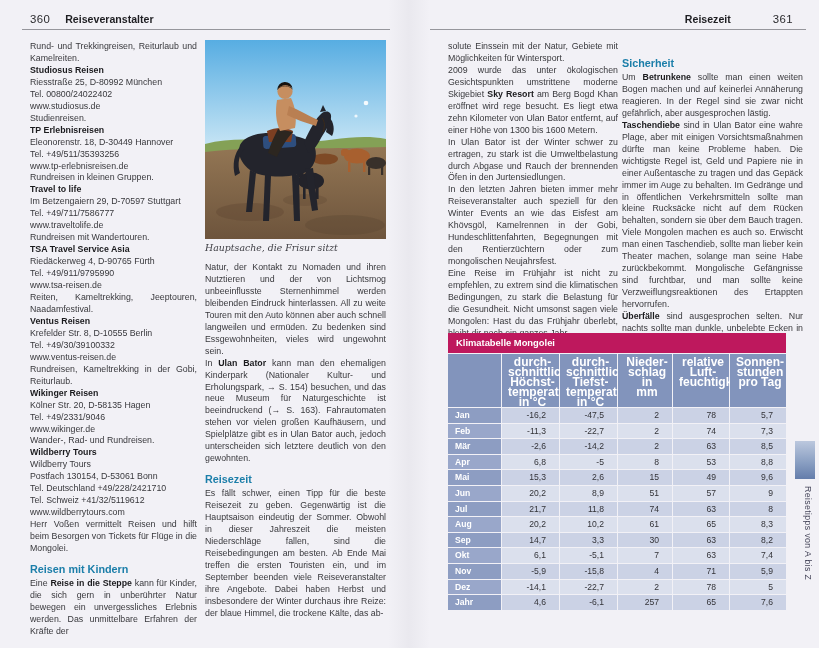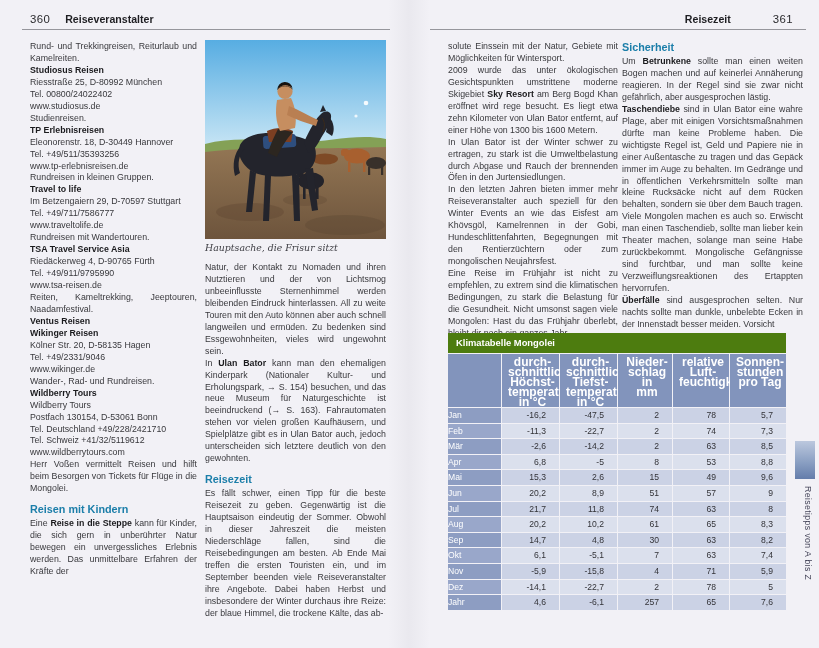--- a/index.html
+++ b/index.html
@@ -23,38 +23,38 @@
   
   .col{position:absolute;font-size:8.8px;line-height:11.95px;text-align:justify;color:#38383c}
   .c1{left:30px;top:41px;width:167px}
   .c2{left:205px;top:262px;width:181px}
   .c3{left:448px;top:41px;width:170px}
   .c4{left:622px;top:41px;width:181px}
   .p{margin:0}
   .opname{font-weight:bold;color:#1b1b1e}
   .opdet{white-space:pre-line}
   .sec{color:#1b7ea9;font-weight:bold;font-size:10.8px;line-height:13px;margin:8px 0 2px;text-align:left}
-  .sec.first{margin-top:0}
+  .sec.first{margin-top:16px}
   b{color:#1b1b1e}
 
   
   .photo{position:absolute;left:205px;top:40px;width:181px;height:199px;overflow:hidden}
   .caption{position:absolute;left:205px;top:242px;width:181px;font-family:"DejaVu Serif","Liberation Serif",serif;
     font-style:italic;font-size:9.4px;color:#3e3e44}
 
   
   .ktable{position:absolute;left:448px;top:333px;width:338px}
-  .ktitle{background:#4d7c0f;color:#fff;font-weight:bold;font-size:9.4px;height:20px;line-height:20px;
+  .ktitle{background:#be185d;color:#fff;font-weight:bold;font-size:9.4px;height:20px;line-height:20px;
     padding-left:8px;box-sizing:border-box}
   .khead{display:flex;height:53px;border-top:1px solid #f2f1f6}
   .kh{background:#8294bc;color:#fff;font-weight:bold;font-size:12px;line-height:9.9px;white-space:pre-line;
     padding:4px 2px 0 6px;box-sizing:border-box;border-right:1px solid #f2f1f6;text-align:center}
   .trow{display:flex;height:15.6px}
   .tc{box-sizing:border-box;border-right:1px solid #f2f1f6;border-top:1px solid #f2f1f6;font-size:8.6px;line-height:14.2px}
-  .tc.m{color:#fff;font-weight:normal;}
+  .tc.m{color:#fff;font-weight:bold;padding-left:7px}
   .tc.v{text-align:right;padding-right:13px;color:#333338}
   .trow:nth-of-type(odd) .m{background:#8d9dc2}
   .trow:nth-of-type(even) .m{background:#99a7ca}
   .trow:nth-of-type(odd) .v{background:#cbd2e5}
   .trow:nth-of-type(even) .v{background:#dbe0ed}
   .w0{width:54px}.w1{width:58px}.w2{width:58px}.w3{width:55px}.w4{width:57px}.w5{width:56px;border-right:none}
 
   
   .tabblock{position:absolute;right:4px;top:441px;width:20px;height:38px;
     background:linear-gradient(180deg,#bcc8de 0%,#8ba0c3 55%,#647dab 100%)}
@@ -108,20 +108,24 @@
         <div>
           <div class="opname">TSA Travel Service Asia</div>
           <div class="opdet">Riedäckerweg 4, D-90765 Fürth
 Tel. +49/911/9795990
 www.tsa-reisen.de
 Reiten, Kameltrekking, Jeeptouren, Naadamfestival.</div>
         </div>
 
         <div>
           <div class="opname">Ventus Reisen</div>
+          <div class="opdet">Krefelder Str. 8, D-10555 Berlin
+Tel. +49/30/39100332
+www.ventus-reisen.de
+Rundreisen, Kameltrekking in der Gobi, Reiturlaub.</div>
         </div>
 
         <div>
           <div class="opname">Wikinger Reisen</div>
           <div class="opdet">Kölner Str. 20, D-58135 Hagen
 Tel. +49/2331/9046
 www.wikinger.de
 Wander-, Rad- und Rundreisen.</div>
         </div>
 
@@ -324,21 +328,21 @@
           <div class="tc v w1">20,2</div>
           <div class="tc v w2">10,2</div>
           <div class="tc v w3">61</div>
           <div class="tc v w4">65</div>
           <div class="tc v w5">8,3</div>
         </div>
 
         <div class="trow">
           <div class="tc m w0">Sep</div>
           <div class="tc v w1">14,7</div>
-          <div class="tc v w2">4,8</div>
+          <div class="tc v w2">3,3</div>
           <div class="tc v w3">30</div>
           <div class="tc v w4">63</div>
           <div class="tc v w5">8,2</div>
         </div>
 
         <div class="trow">
           <div class="tc m w0">Okt</div>
           <div class="tc v w1">6,1</div>
           <div class="tc v w2">-5,1</div>
           <div class="tc v w3">7</div>

